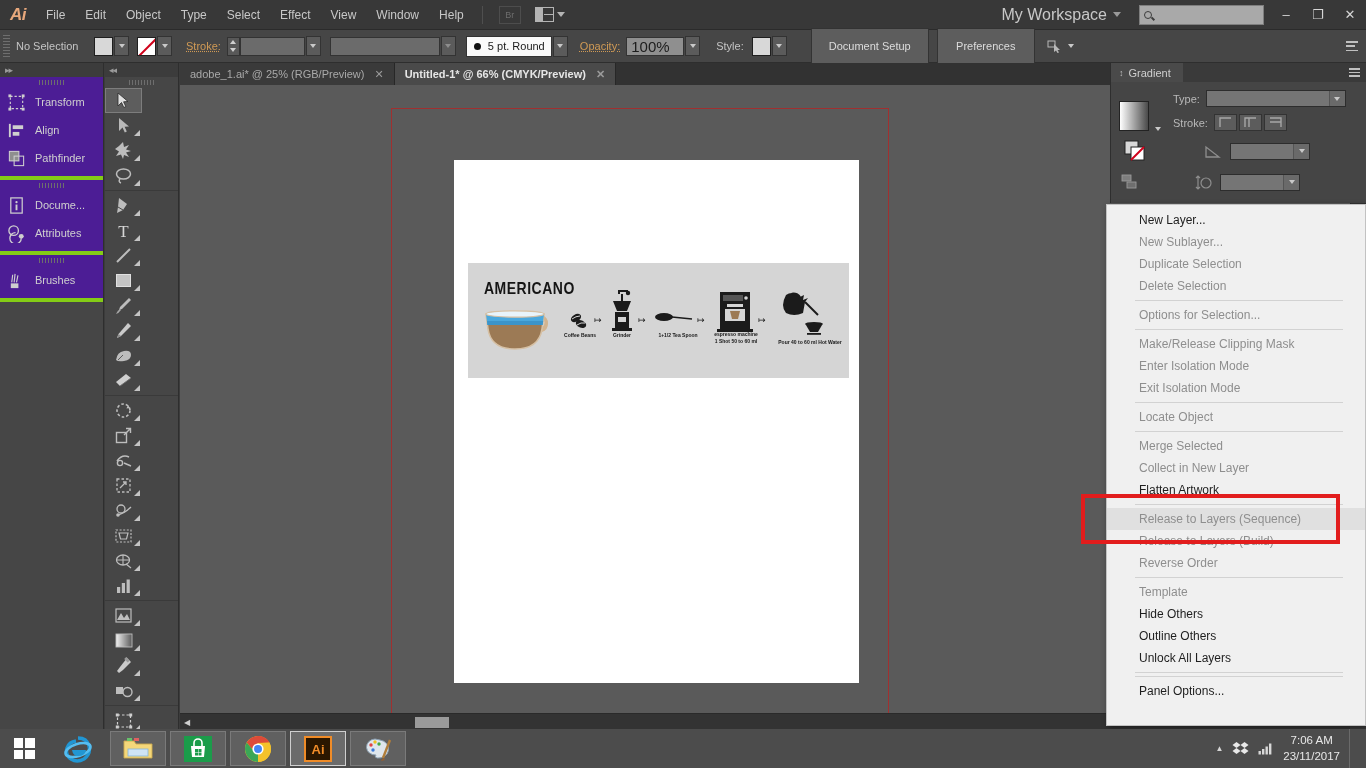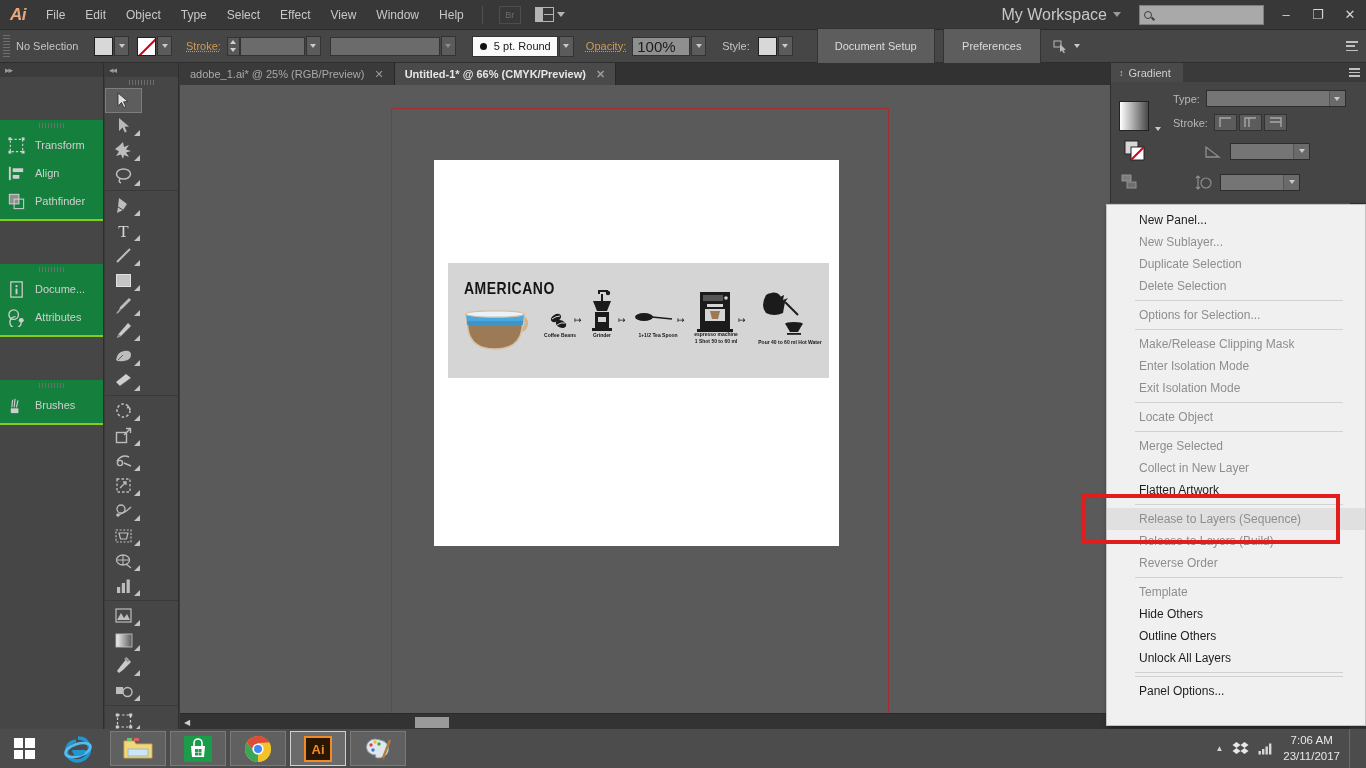--- a/index.html
+++ b/index.html
@@ -118,21 +118,21 @@
   .st-dn { width:0;height:0;border-left:3px solid transparent;border-right:3px solid transparent;border-top:4px solid #cfcfcf;}
   .field {
     height: 19px; background: #8a8a8a; border: 1px solid #333;
     color: #1d1d1d; font-size: 15px; display: flex; align-items: center; padding-left: 4px;
   }
   .field.dark { background: #6b6b6b; }
   .field.light { background: #8f8f8f; }
   .brush-field {
     height: 21px; background: #fafafa; border: 1px solid #333; width: 86px;
     display: flex; align-items: center; gap: 7px; padding-left: 7px;
-    color: #1a1a1a; font-size: 11px; margin-left: 6px;
+    color: #1a1a1a; font-size: 11px;
   }
   .brush-dot { width: 7px; height: 7px; border-radius: 50%; background: #111; }
   .btn-gray {
     height: 36px; background: #5d5d5d; border: 1px solid #333; color: #dcdcdc;
     font-size: 11px; padding: 0 12px; display: flex; align-items: center; justify-content: center;
   }
   .hamb {
     width: 12px; height: 10px; margin-left: auto; margin-right: 8px;
     display: flex; flex-direction: column; justify-content: space-between;
   }
@@ -141,21 +141,21 @@
 
   
   .left-dock {
     position: absolute; left: 0; top: 63px; width: 104px; bottom: 39px;
     background: #464646; border-right: 1px solid #2e2e2e;
   }
   .dock-head {
     height: 14px; background: #3c3c3c; display: flex; align-items: center; padding-left: 5px;
   }
   .exp-arrows { color: #9b9b9b; font-size: 9px; letter-spacing: -1px; }
-  .panel-grp { border-bottom: 2px solid #84cc16; background: #15803d; padding-bottom: 4px; margin-top: 43px; }
+  .panel-grp { border-bottom: 4px solid #84cc16; background: #4c1d95; padding-bottom: 4px; }
   .grp-grip {
     height: 11px; display: flex; align-items: center; justify-content: center;
   }
   .grp-grip i {
     width: 26px; height: 5px;
     background: repeating-linear-gradient(to right, #6e6e6e 0 1px, transparent 1px 3px);
   }
   .p-row {
     height: 28px; display: flex; align-items: center; padding-left: 7px; gap: 9px;
     color: #cfcfcf; font-size: 11px; cursor: default;
@@ -205,21 +205,21 @@
 
   .canvas {
     position: absolute; left: 0; top: 22px; right: 16px; bottom: 16px;
     background: #5a5a5a; overflow: hidden;
   }
   .artboard-sel {
     position: absolute; left: 211px; top: 23px; width: 498px; height: 617px;
     border: 1.5px solid #a03030;
   }
   .page {
-    position: absolute; left: 254px; top: 75px; width: 405px; height: 386px;
+    position: absolute; left: 274px; top: 75px; width: 405px; height: 523px;
     background: #fff;
   }
   .art-banner {
     position: absolute; left: 14px; top: 103px; width: 381px; height: 115px;
     background: #d5d5d5;
   }
   .art-title {
     position: absolute; left: 16px; top: 16px; font-size: 14px; font-weight: bold;
     color: #151515; letter-spacing: 0.5px; font-family: "Liberation Sans", sans-serif;
     transform: scaleY(1.15); transform-origin: left top;
@@ -912,21 +912,21 @@
           <span></span>
           <span class="dd">
               <span class="dd-tri"></span>
             </span>
         </div>
       </div>
     </div>
   </div>
 
   <div class="ctxmenu">
-    <div class="cm-item on">New Panel...</div>
+    <div class="cm-item on">New Layer...</div>
     <div class="cm-item">New Sublayer...</div>
     <div class="cm-item">Duplicate Selection</div>
     <div class="cm-item">Delete Selection</div>
     <div class="cm-sep"></div>
     <div class="cm-item">Options for Selection...</div>
     <div class="cm-sep"></div>
     <div class="cm-item">Make/Release Clipping Mask</div>
     <div class="cm-item">Enter Isolation Mode</div>
     <div class="cm-item">Exit Isolation Mode</div>
     <div class="cm-sep"></div>

